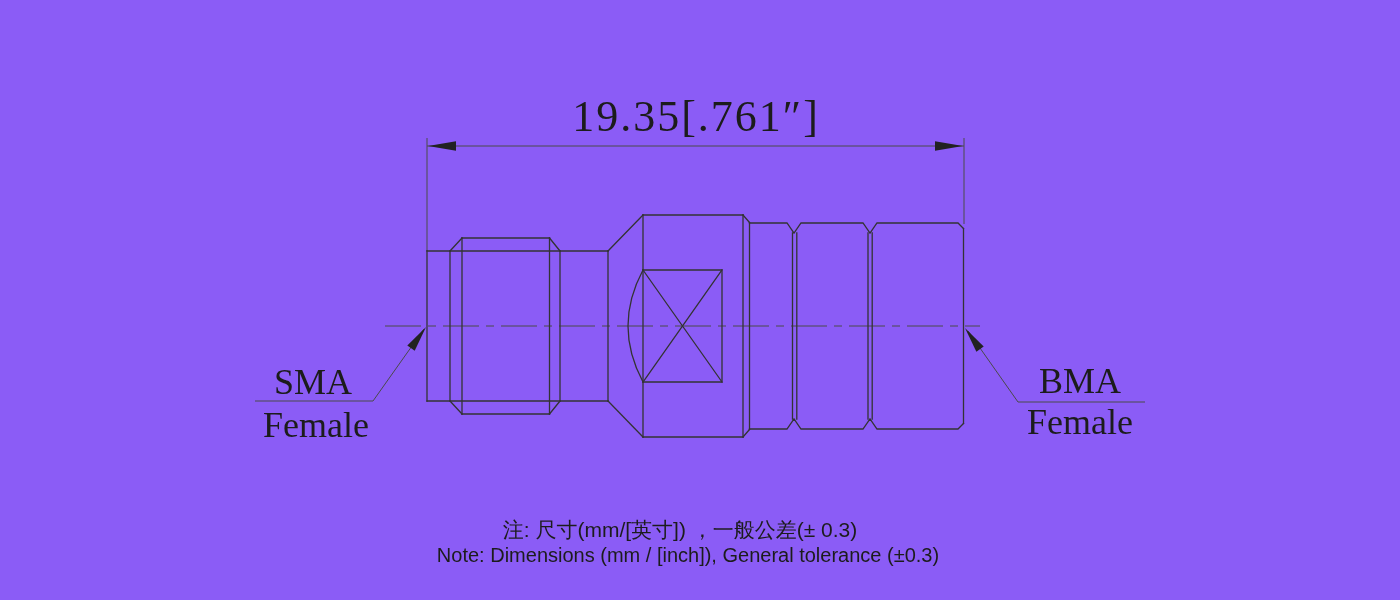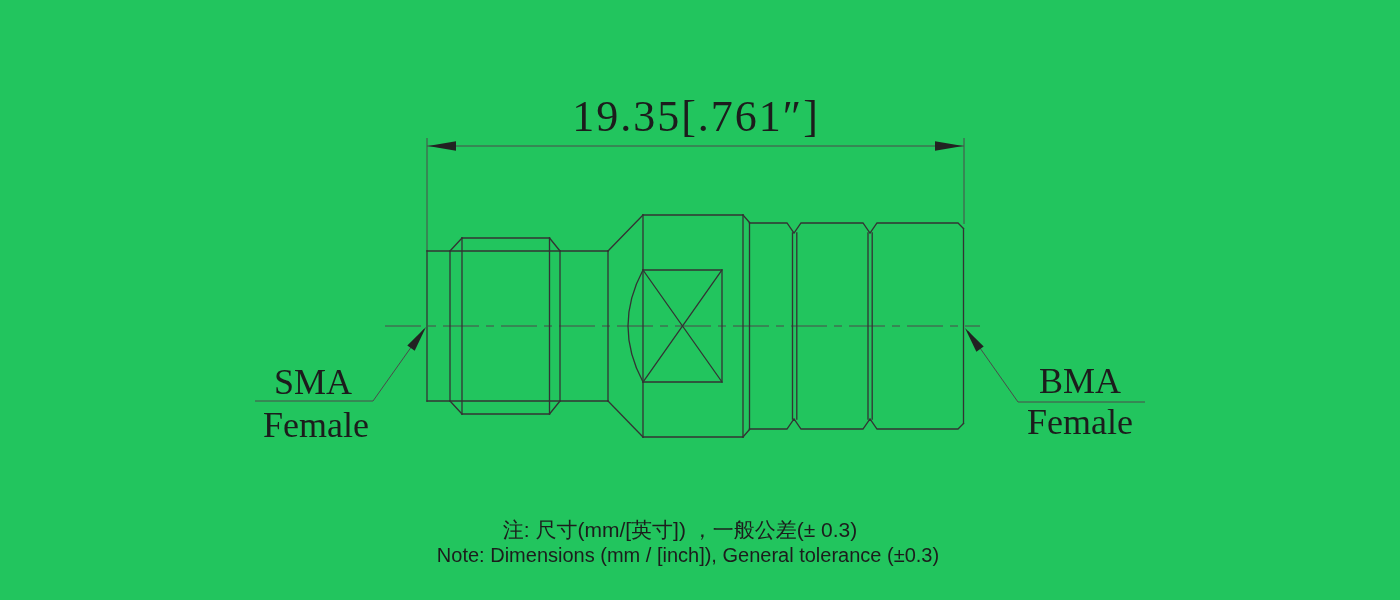--- a/index.html
+++ b/index.html
@@ -4,21 +4,21 @@
 <style>
   html, body {
     margin: 0;
     padding: 0;
     background: #ffffff;
   }
   .page {
     position: relative;
     width: 1400px;
     height: 600px;
-    background: #22c55e;
+    background: #8b5cf6;
     overflow: hidden;
   }
   svg { display: block; }
   .cad-text {
     font-family: "Liberation Serif", "DejaVu Serif", serif;
     fill: #1c1c1c;
   }
   .dim-text {
     font-size: 44px;
     letter-spacing: 2px;

